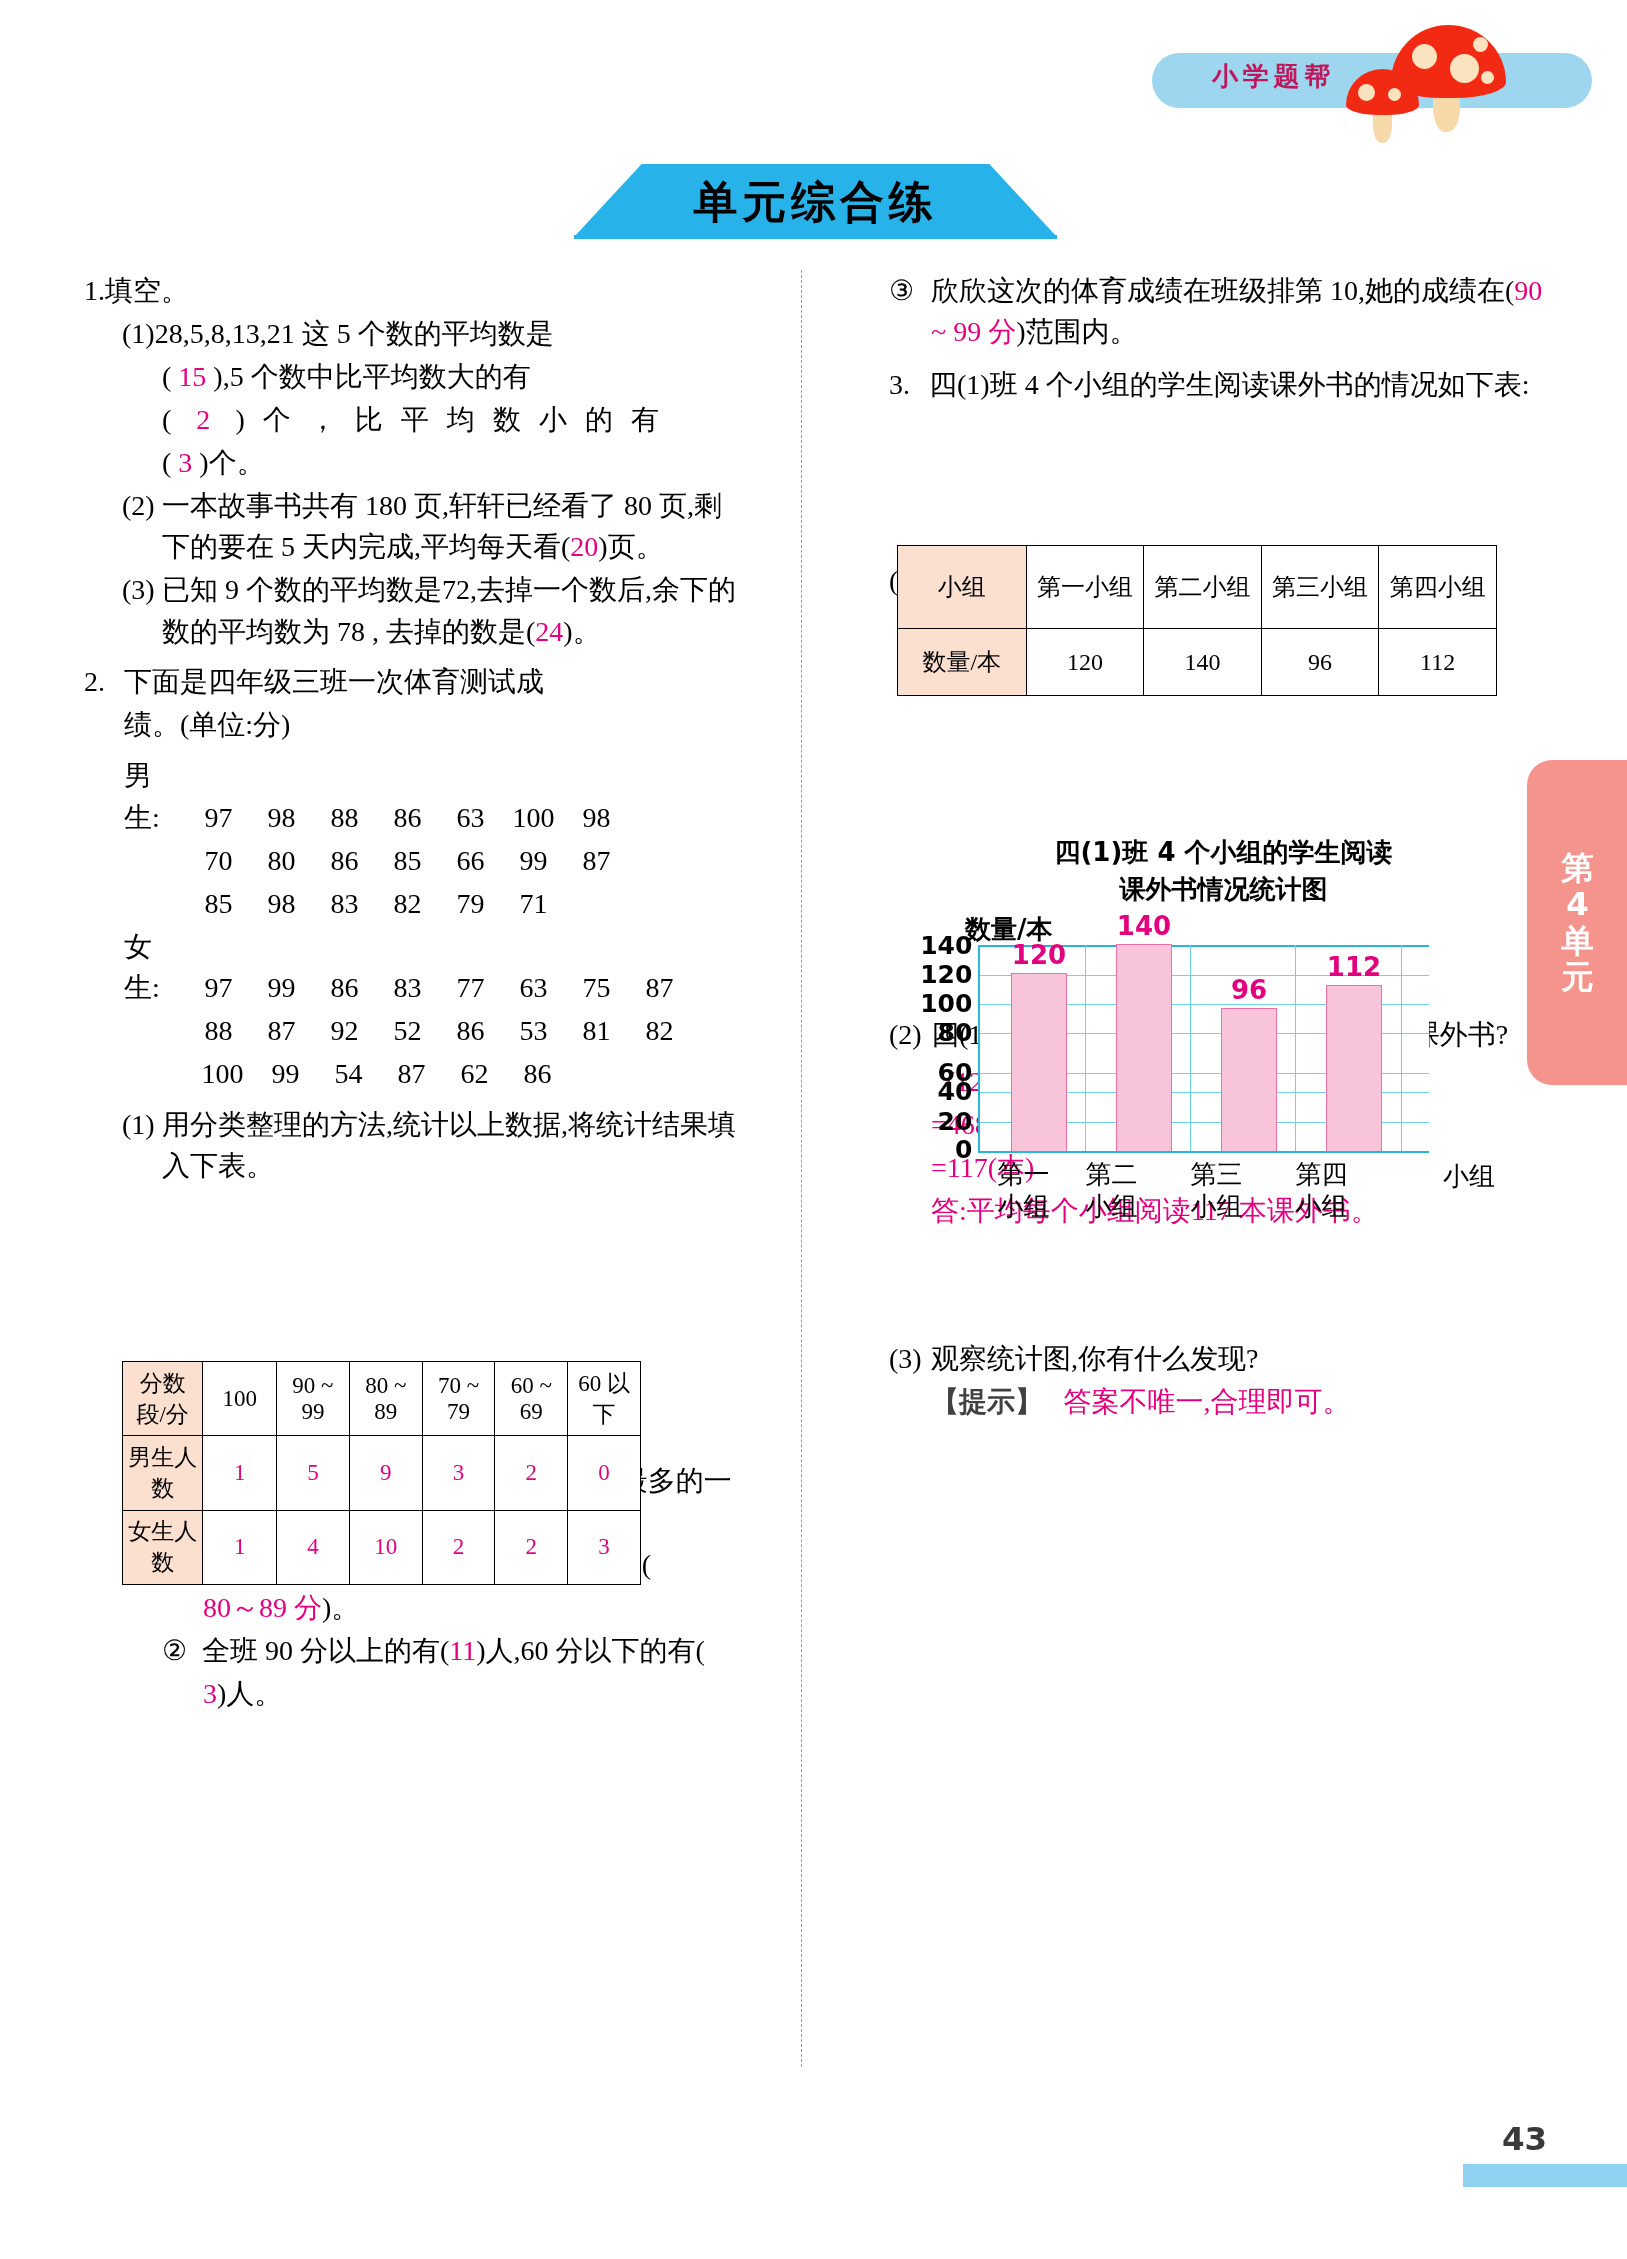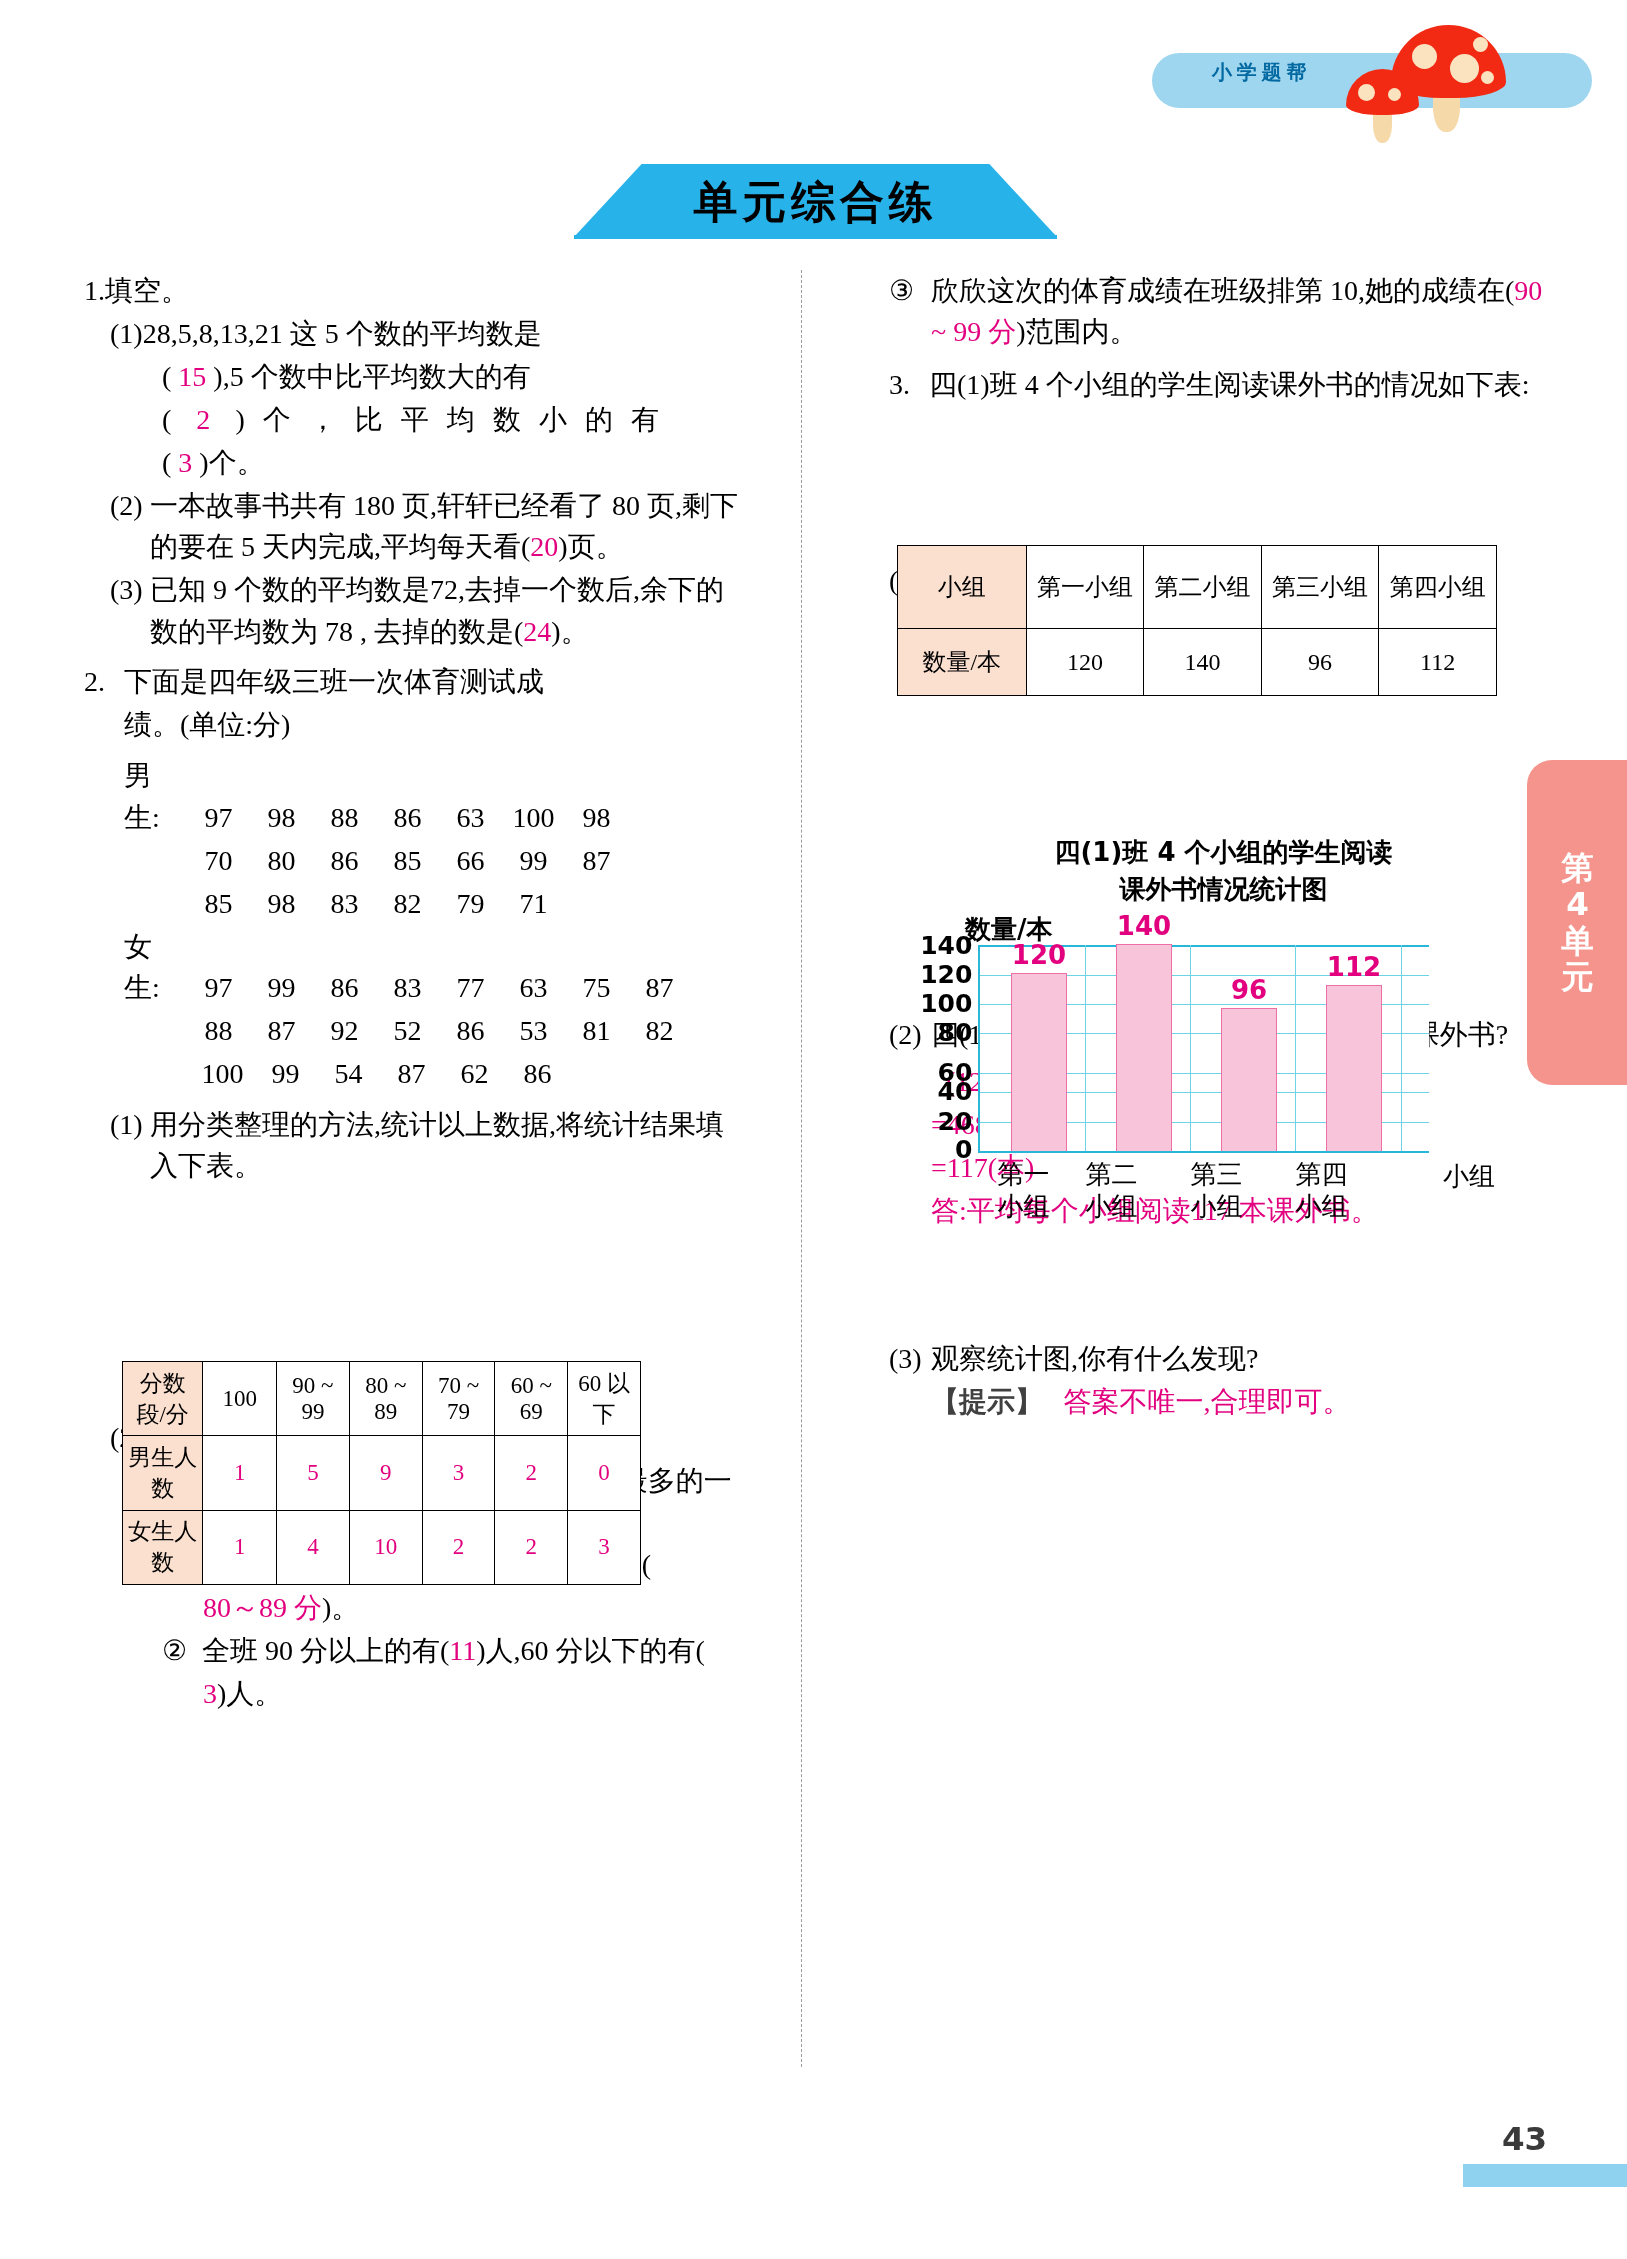--- a/index.html
+++ b/index.html
@@ -14,21 +14,21 @@
   .page { position:absolute; inset:0; }
 
   
   .hdr-banner{
     position:absolute; left:1152px; top:53px; width:440px; height:55px;
     background:#9fd6ef; border-radius:28px;
   }
   .hdr-text{
     position:absolute; left:1212px; top:59px;
     font-family:"DejaVu Sans","Liberation Sans",sans-serif;
-    font-weight:bold; font-size:20px; letter-spacing:4.8px; color:#0369a1;
+    font-weight:bold; font-size:26px; letter-spacing:4.8px; color:#be185d;
   }
   .mush{ position:absolute; }
   .mush .cap{ position:absolute; background:#f22a13; border-radius:50% 50% 44% 44% / 78% 78% 22% 22%; }
   .mush .stem{ position:absolute; background:#f6d9a8; border-radius:5.7px 5.7px 44% 44%; }
   .mush .dot{ position:absolute; background:#fbe3c0; border-radius:50%; }
   .m-big{ left:1391px; top:25px; width:115px; height:105px; }
   .m-sml{ left:1346px; top:69px; width:73px; height:65px; }
 
   
   .title-wrap{ position:absolute; left:574px; top:164px; width:483px; height:73px; }
@@ -49,21 +49,21 @@
 
   
   .col{ position:absolute; top:270px; font-size:28px; line-height:1.47; }
   .col-l{ left:84px; width:660px; }
   .col-r{ left:889px; width:669px; }
   .divider{
     position:absolute; left:801px; top:270px; width:0; height:1797px;
     border-left:1.9px dashed #9b9b9b;
   }
   .blk{ margin-bottom:1.9px; }
-  .ind1{ margin-left:26px; }
+  .ind1{ margin-left:38px; }
   .ind2{ margin-left:78px; }
   .ind3{ margin-left:119px; }
   .just{ text-align:justify; text-align-last:justify; }
   .ans{ color:#e2007f; }
 
   
   .scores{ letter-spacing:0px; }
   .scores span{ display:inline-block; width:63px; text-align:center; }
   .slabel{ display:inline-block; width:99px; }
 

